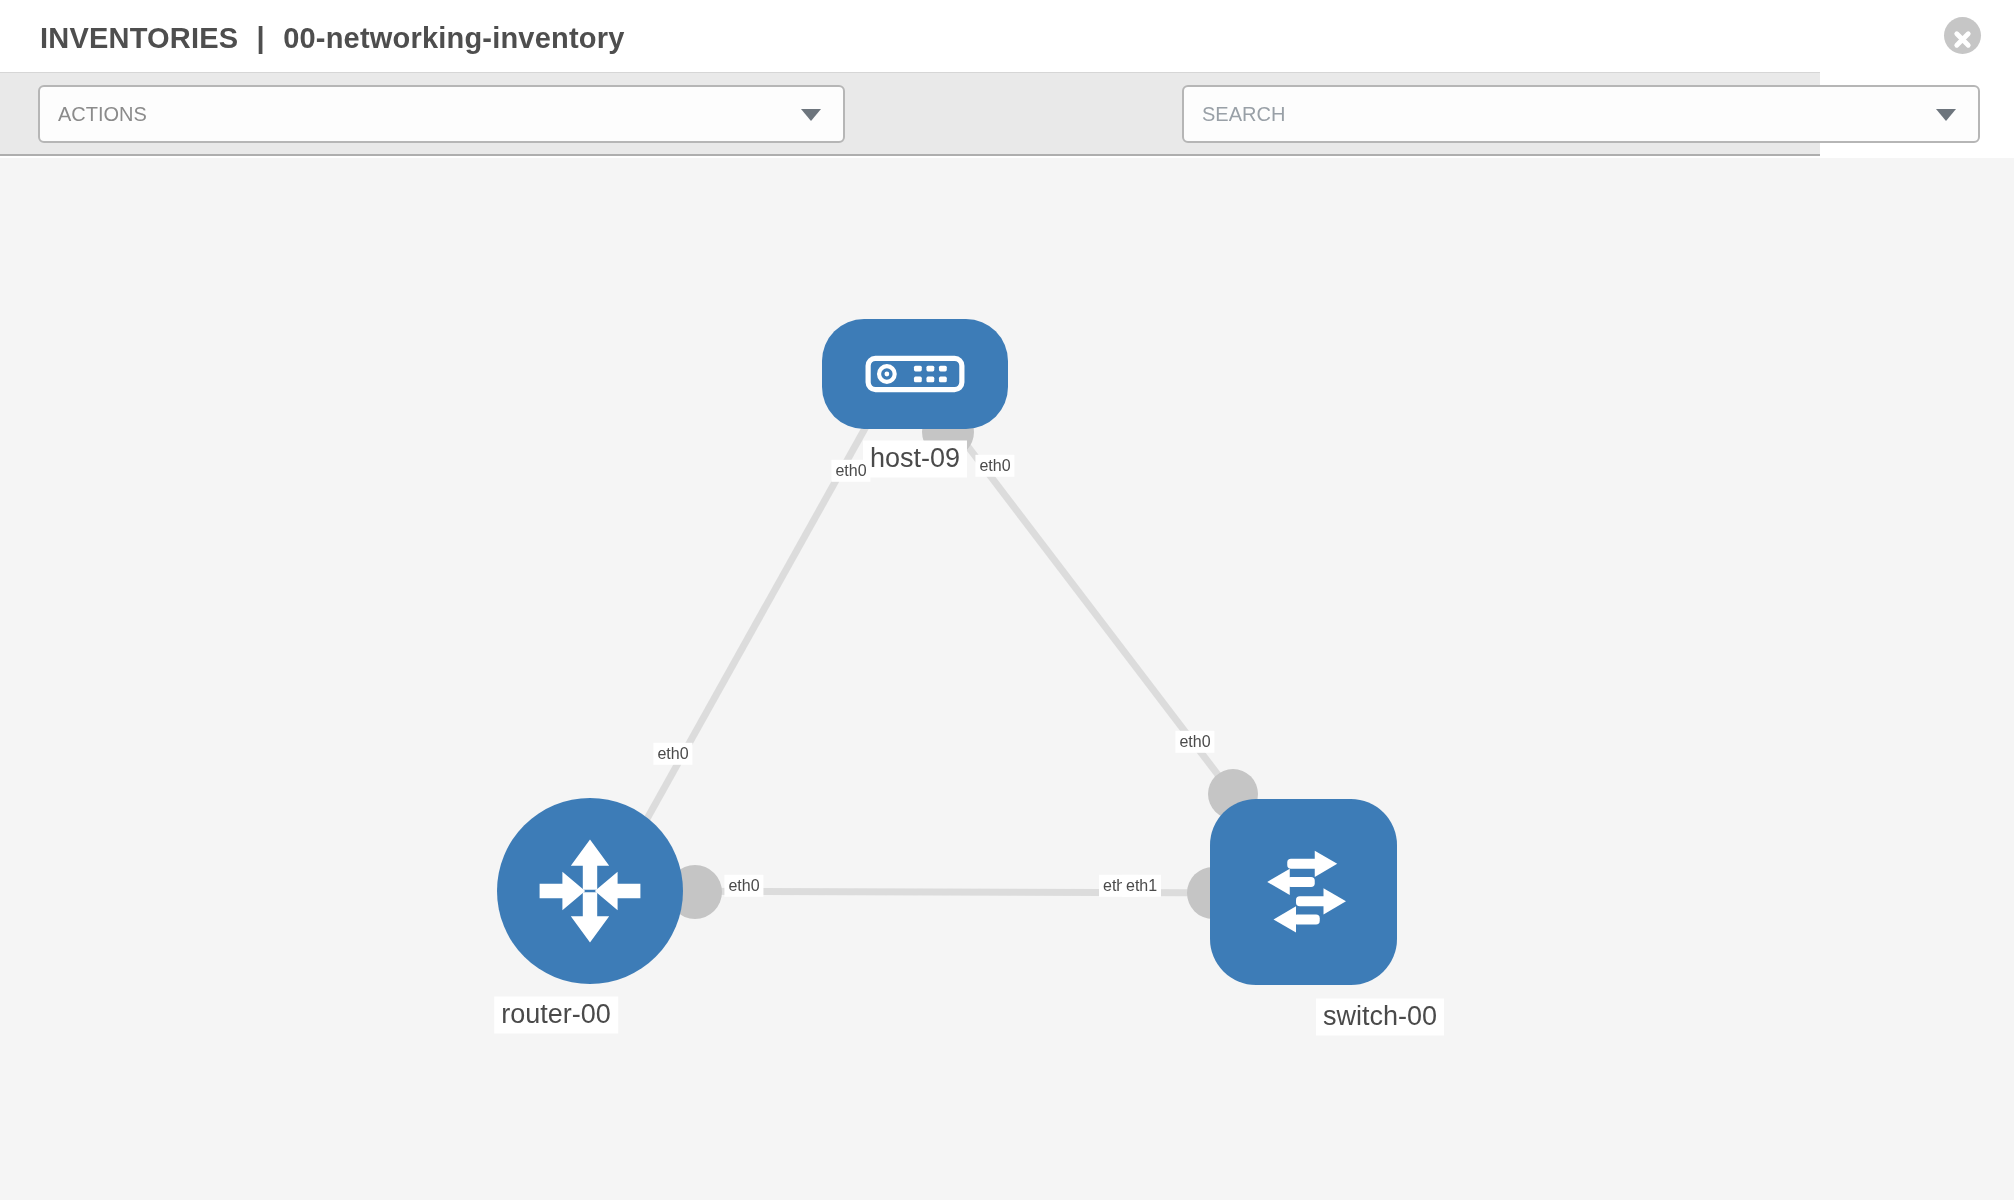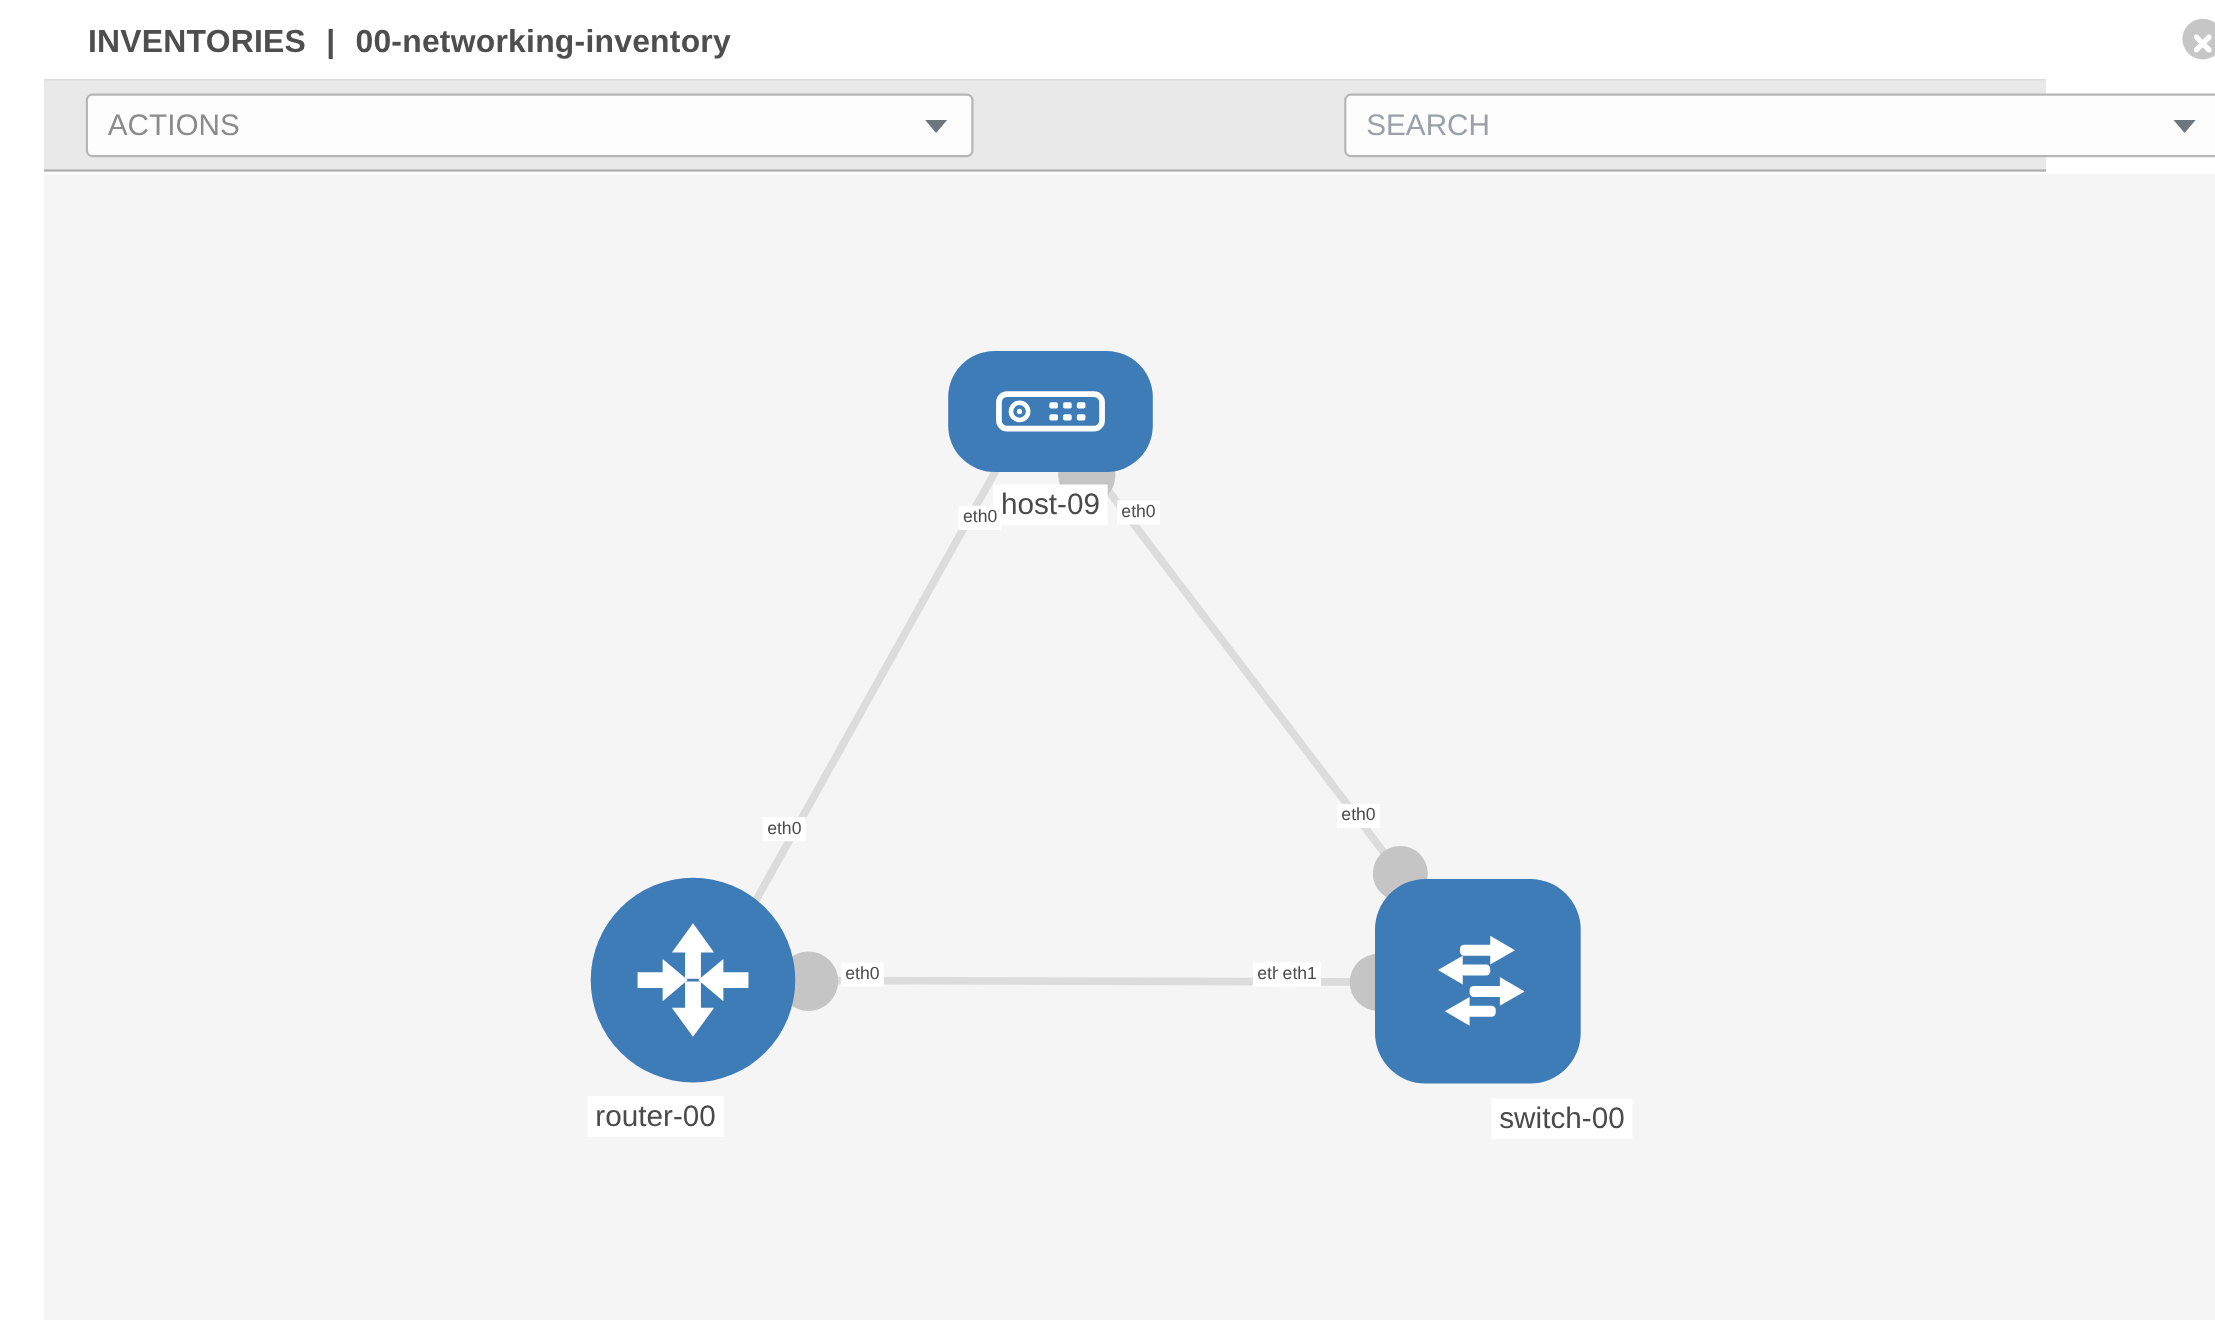--- a/index.html
+++ b/index.html
@@ -1,34 +1,34 @@
 <!DOCTYPE html>
 <html><head>
 <meta charset="utf-8">
 <style>
   * { margin:0; padding:0; box-sizing:border-box; }
   html,body { width:2014px; height:1200px; overflow:hidden;
     font-family:"Liberation Sans","DejaVu Sans",sans-serif; background:#fff; }
-  .app { position:relative; width:1820px; height:1200px;margin-left:40px; }
+  .app { position:relative; width:1820px; height:1200px; }
 
   
   .hdr { position:absolute; top:0; left:0; width:100%; height:72px; background:#fff; }
   .hdr-title { position:absolute; left:40px; top:0; height:72px; line-height:76px;
     font-size:29px; font-weight:700; color:#4e4e4e; letter-spacing:.2px; }
   .hdr-title .sep { margin:0 10px; color:#4e4e4e; }
   .close-btn { position:absolute; left:1944px; top:17px; width:37px; height:37px;
     border:none; border-radius:50%; background:#c6c6c6; cursor:pointer; padding:0; }
   .close-btn svg { display:block; margin:7px auto 0; }
 
   
   .toolbar { position:absolute; top:72px; left:0; width:100%; height:84px;
     background:#e9e9e9; border-top:1px solid #d6d6d6; border-bottom:2px solid #aeaeae; }
   .dd { position:absolute; top:12px; height:58px; background:#fdfdfd;
     border:2px solid #b6b6b6; border-radius:6px; display:flex; align-items:center;
-    font-size:27px; cursor:pointer; }
+    font-size:20px; cursor:pointer; }
   .dd-actions { left:38px; width:807px; color:#8b8b8b; padding-left:18px; }
   .dd-search  { left:1182px; width:798px; color:#99a0a7; padding-left:18px; }
   .caret { position:absolute; right:22px; top:50%; margin-top:-5px; width:0; height:0;
     border-left:10px solid transparent; border-right:10px solid transparent;
     border-top:12px solid #6d757d; }
   .tool-btn { position:absolute; top:95px; width:40px; height:40px; border:none;
     background:transparent; cursor:pointer; padding:0; }
   .tool-btn svg { display:block; }
   .btn-wrench { left:1047px; }
   .btn-key { left:1111px; }

